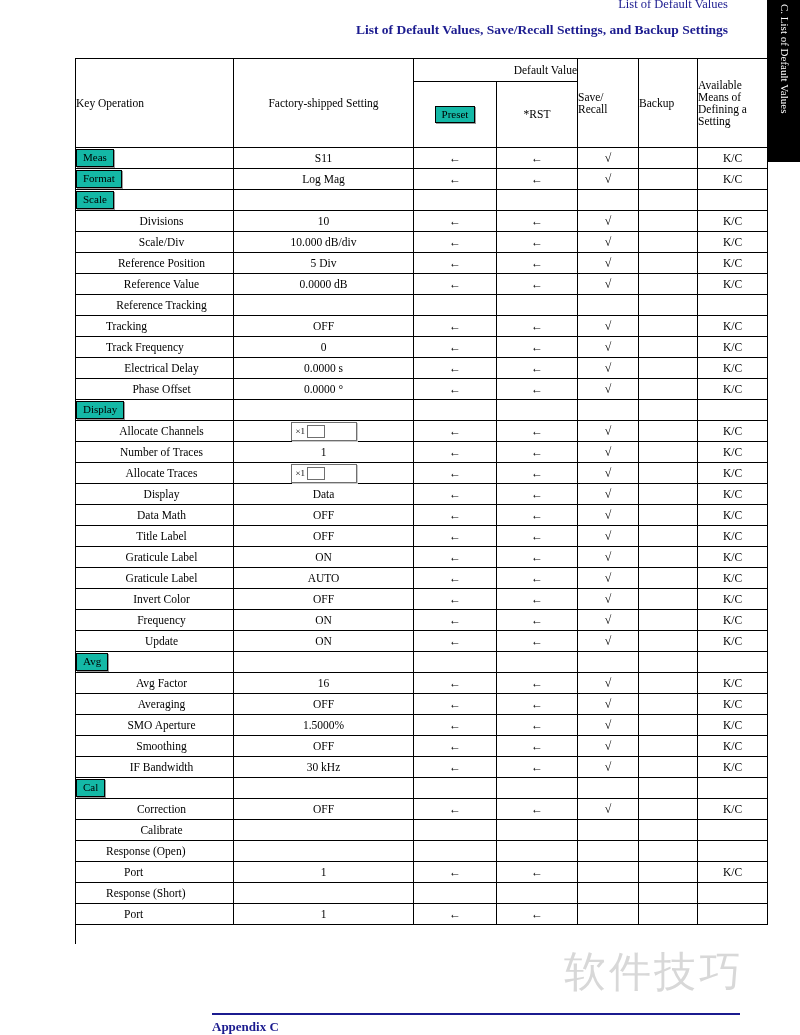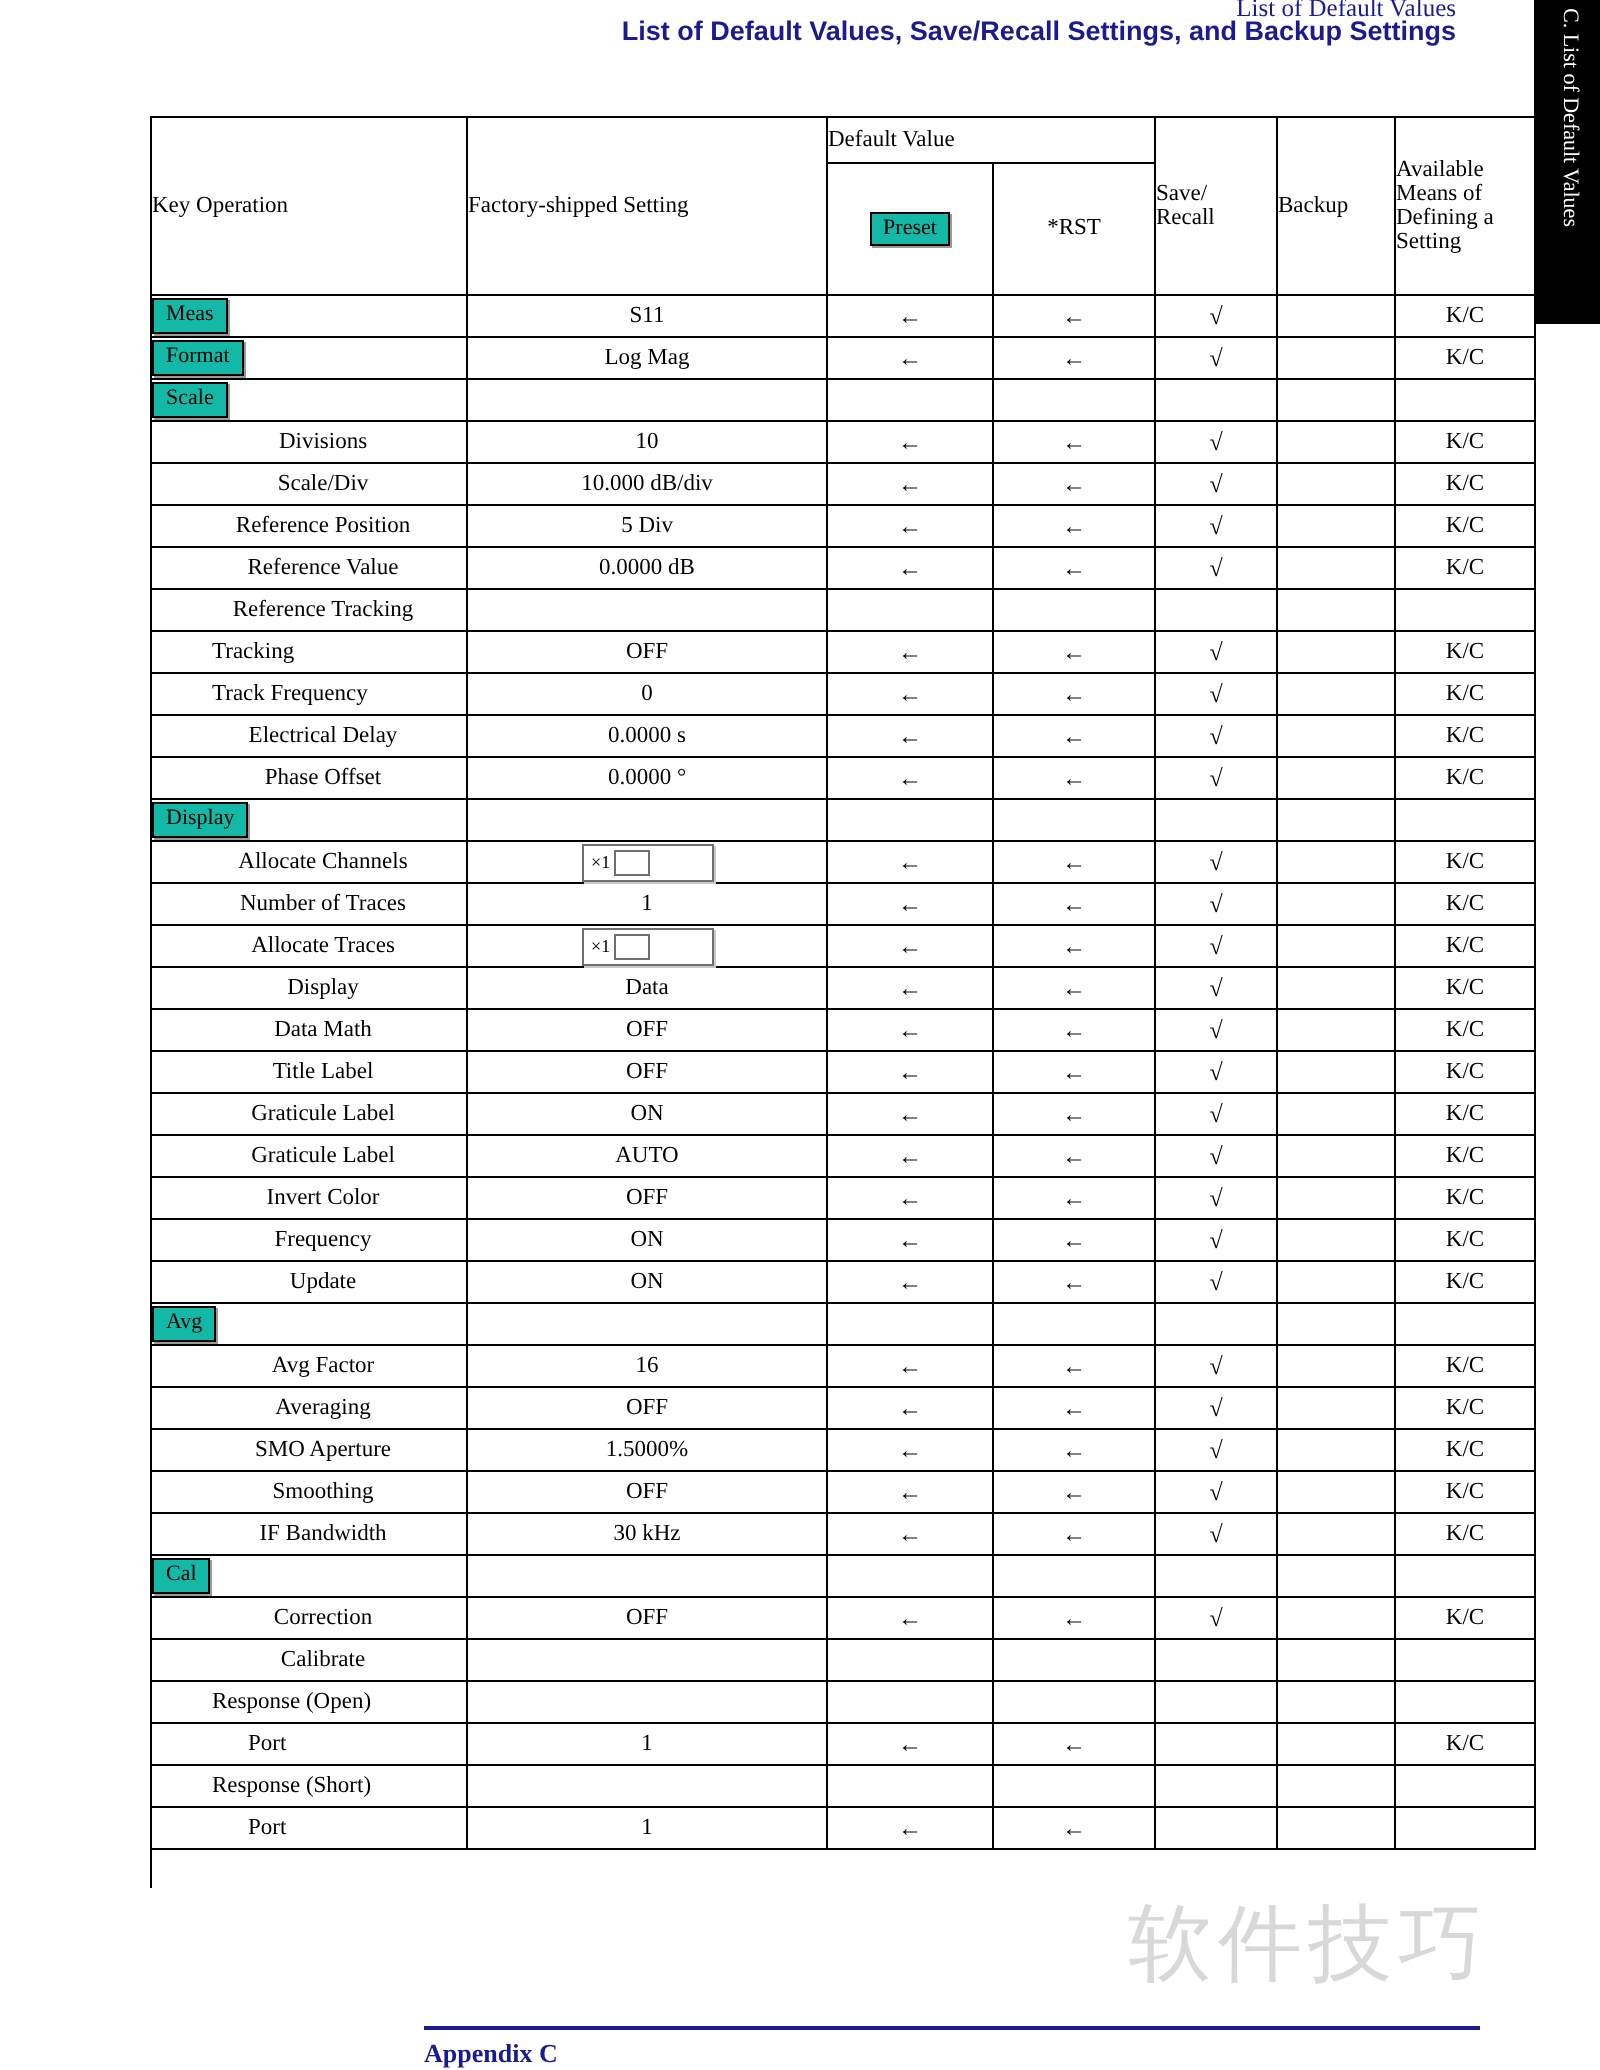--- a/index.html
+++ b/index.html
@@ -28,25 +28,25 @@
     position: absolute;
     right: 60px;
     top: -3px;
     font-size: 12.5px;
     color: #1b1b8f;
     font-family: "Liberation Serif", serif;
   }
   .header-title {
     position: absolute;
     right: 60px;
-    top: 8px;
+    top: 22px;
     font-size: 13.5px;
     font-weight: bold;
     color: #1b1b8f;
-    font-family: Liberation Sans, sans-serif;
+    font-family: Liberation Serif, serif;
     white-space: nowrap;
   }
   .side-tab {
     position: absolute;
     right: 0;
     top: 0;
     width: 33px;
     height: 162px;
     background: #000000;
     overflow: hidden;
@@ -93,26 +93,26 @@
   col.c-means  { width: 70px; }
 
   
   .hdr-cell {
     font-weight: bold;
     font-size: 11.5px;
     padding: 6px 6px 4px 6px;
     vertical-align: top;
     height: 88px;
   }
-  .hdr-cell.center { text-align: left; }
+  .hdr-cell.center { text-align: center; }
   .hdr-default {
     font-weight: bold;
     font-size: 11.5px;
     padding: 6px 0 0 6px;
-    text-align: left;
+    text-align: right;
     height: 20px;
     border-bottom: 1px solid #000;
   }
   .hdr-sub {
     text-align: center;
     height: 60px;
     vertical-align: middle;
     font-size: 11.5px;
     font-weight: bold;
   }

